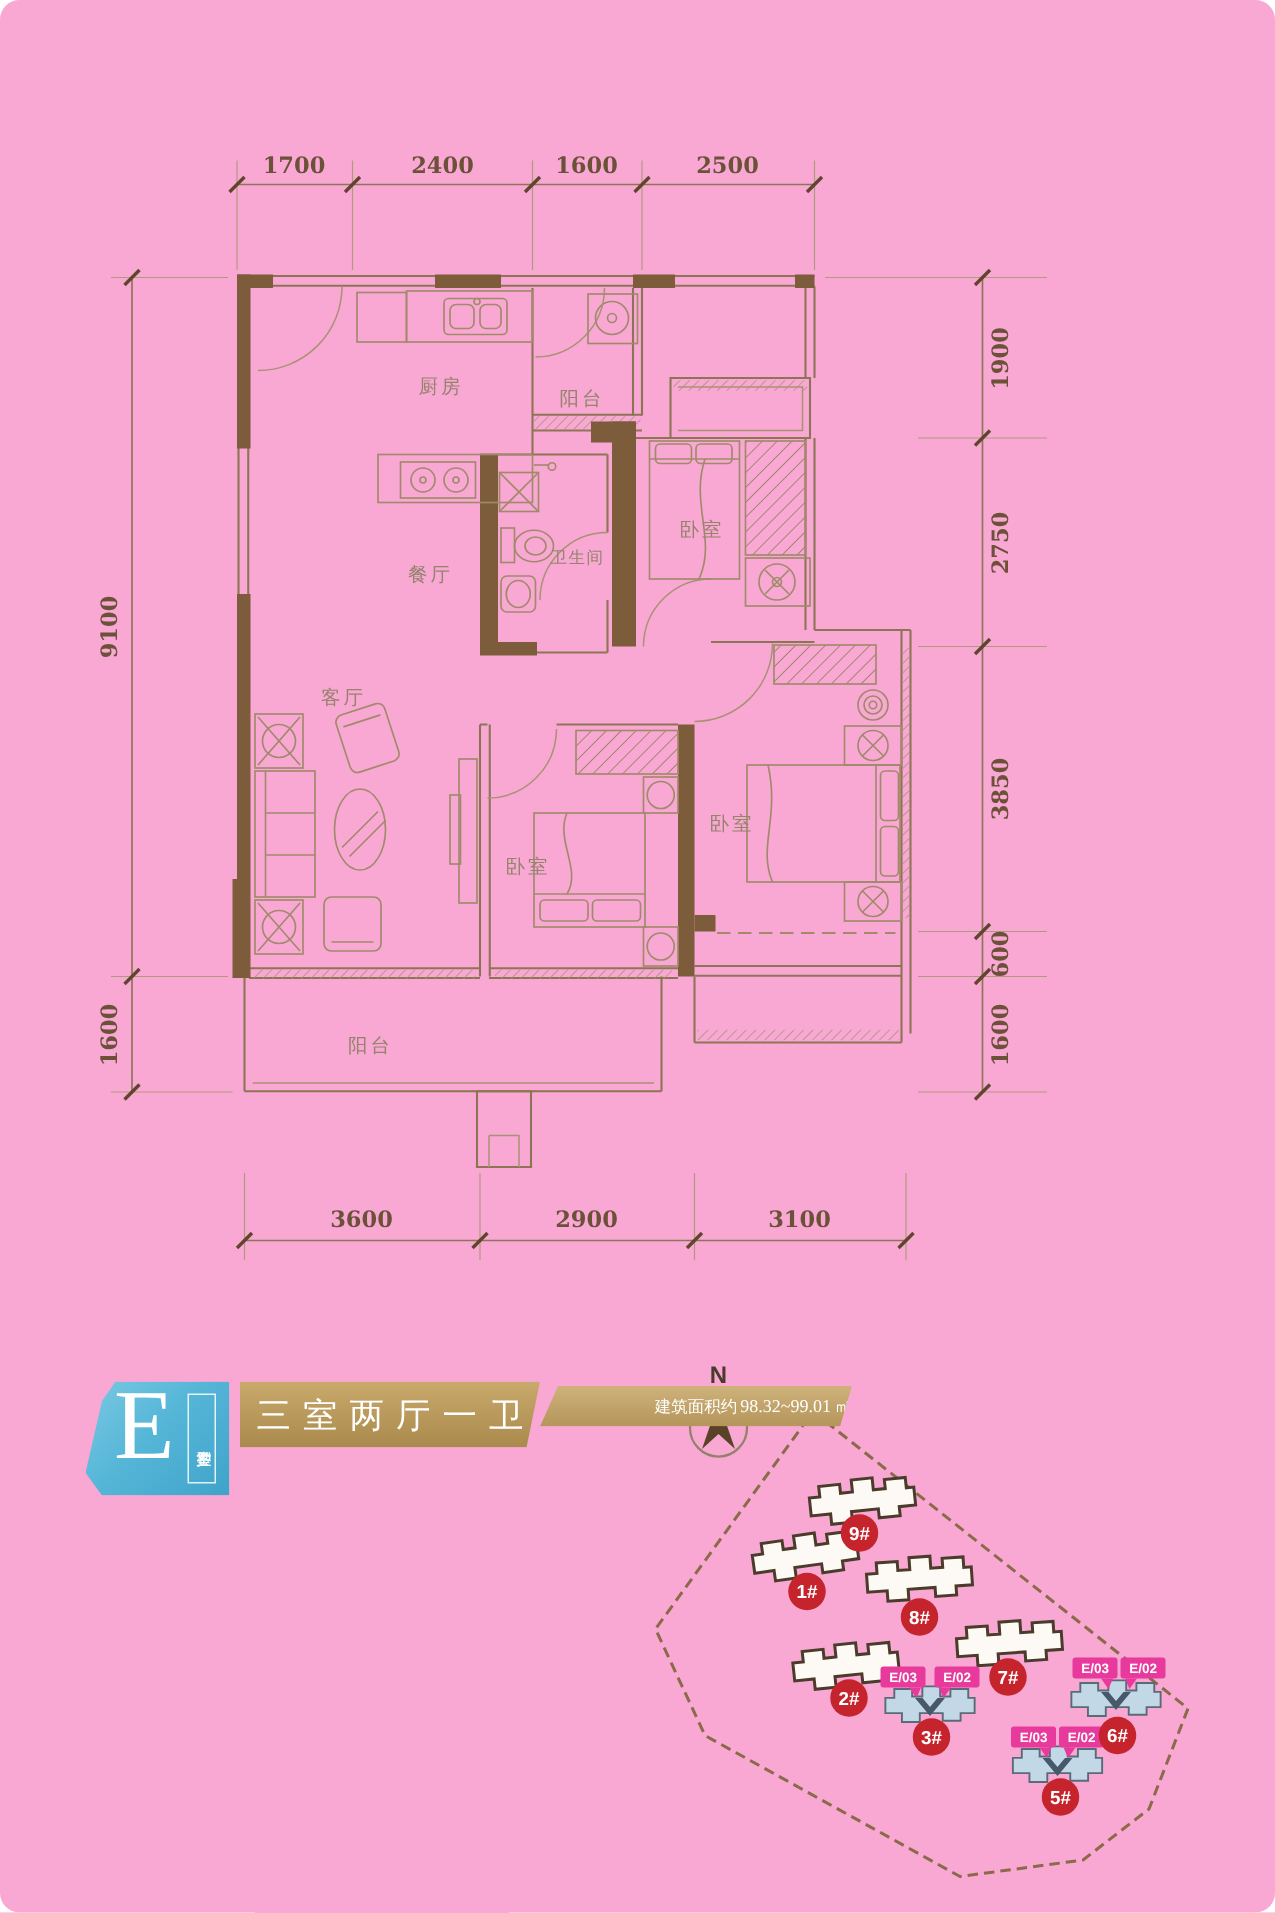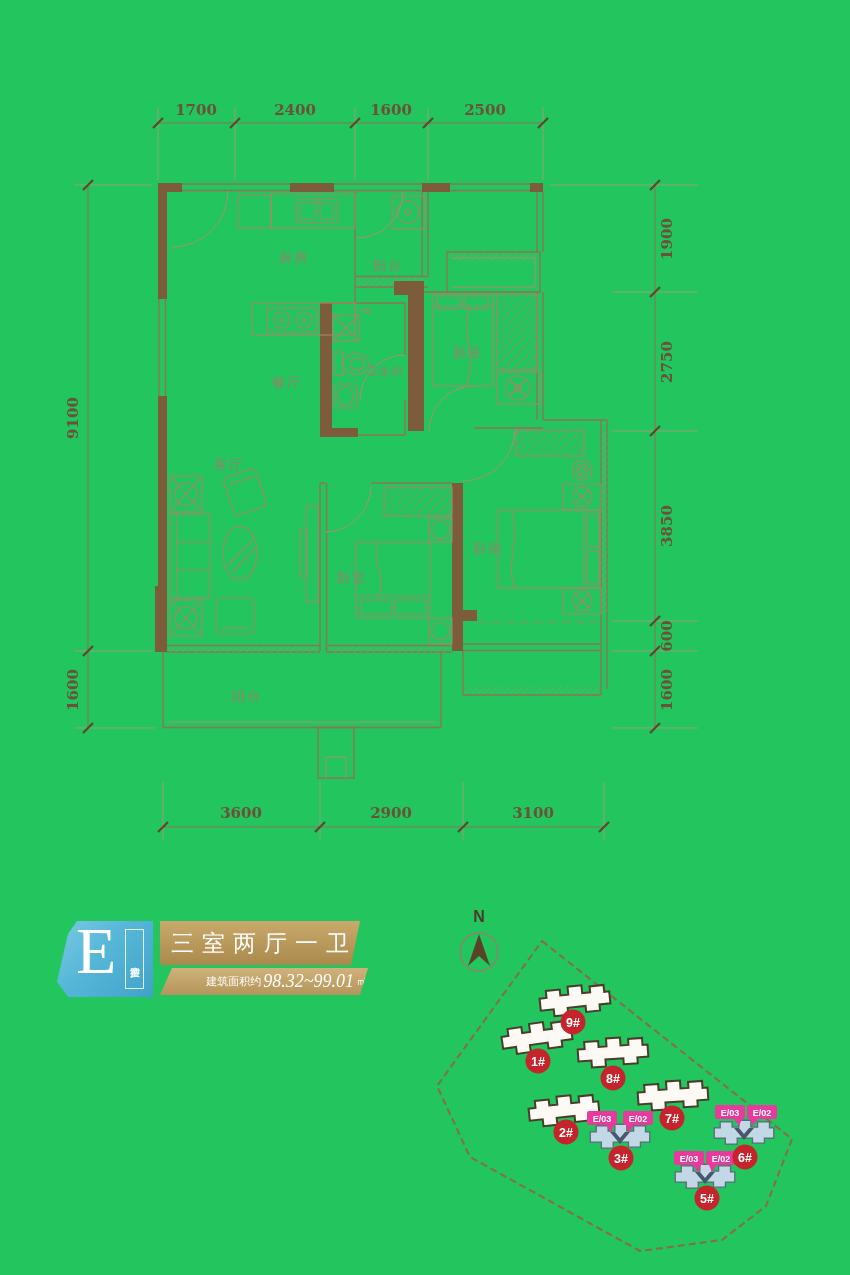--- a/index.html
+++ b/index.html
@@ -1,16 +1,16 @@
 <!DOCTYPE html>
 <html><head>
 <meta charset="utf-8">
 <style>
   html,body{margin:0;padding:0;}
-  .page{position:relative;width:850px;height:1275px;background:#22c55e;font-family:"Liberation Sans",sans-serif;overflow:hidden;}
+  .page{position:relative;width:850px;height:1275px;background:#f9a8d4;font-family:"Liberation Sans",sans-serif;overflow:hidden;border-radius:13px;}
   svg{position:absolute;left:0;top:0;}
   svg text{font-family:"Liberation Sans",sans-serif;}
   .dim{font-family:"DejaVu Serif",serif;font-weight:bold;font-size:15px;fill:#6b5138;text-anchor:middle;}
   .room{font-size:13px;fill:#95836b;letter-spacing:2px;text-anchor:middle;}
   .room-sm{font-size:11px;fill:#95836b;letter-spacing:1px;text-anchor:middle;}
   .dimline{stroke:#8d7454;stroke-width:1.1;}
   .ext{stroke:#b09a7c;stroke-width:0.8;}
   .tick{stroke:#5f452c;stroke-width:2.2;}
   .thin{stroke:#8d7454;stroke-width:1.4;fill:none;}
   .thin2{stroke:#a89272;stroke-width:1;fill:none;}
@@ -27,30 +27,30 @@
   .tag text{fill:#fff;font-weight:bold;font-size:9px;text-anchor:middle;}
   .north-label{font-weight:bold;font-size:16px;fill:#4a3b2a;text-anchor:middle;}
 
   .legend{position:absolute;left:57px;top:921px;display:flex;align-items:flex-start;}
   .badge{position:relative;width:96px;height:76px;background:linear-gradient(135deg,#7ac9e2 0%,#56b6d8 45%,#3fa3c9 100%);
          clip-path:polygon(20px 0,100% 0,100% 100%,11px 100%,0 80%,11px 13px);}
   .badge-letter{position:absolute;left:19px;top:-8px;font-family:"Liberation Serif",serif;font-size:66px;color:#ffffff;}
   .badge-vlabel{position:absolute;right:9px;top:8px;width:17px;height:58px;border:1px solid rgba(255,255,255,.85);
         color:#fff;font-size:10px;writing-mode:vertical-rl;text-orientation:upright;
         display:flex;align-items:center;justify-content:center;}
-  .banners{margin-left:7px;display:flex;flex-direction:column;}
+  .banners{margin-left:7px;display:flex;flex-direction:row;}
   .banner-top{width:200px;height:44px;background:linear-gradient(180deg,#c9aa6c,#a9894c);
         clip-path:polygon(0 0,100% 0,calc(100% - 9px) 100%,0 100%);
         color:#fff;font-size:23px;letter-spacing:8px;display:flex;align-items:center;justify-content:center;
         padding-left:8px;box-sizing:border-box;}
   .banner-bottom{margin-top:3px;width:208px;height:27px;background:linear-gradient(180deg,#cfb27b,#b4955a);
         clip-path:polygon(12px 0,100% 0,calc(100% - 8px) 100%,0 100%);
         color:#fff;display:flex;align-items:center;justify-content:flex-end;gap:2px;}
   .area-prefix{font-size:11px;}
-  .area-value{font-size:18px;font-family:"Liberation Serif",serif;font-style:italic;}
+  .area-value{font-size:12px;font-family:"Liberation Serif",serif;}
   .area-unit{font-size:12px;}
 </style>
 </head>
 <body>
 
 <div class="page">
 
 <svg width="850" height="1275" viewBox="0 0 850 1275">
   <defs>
     <pattern id="hatch" patternUnits="userSpaceOnUse" width="7" height="7" patternTransform="rotate(45)">

